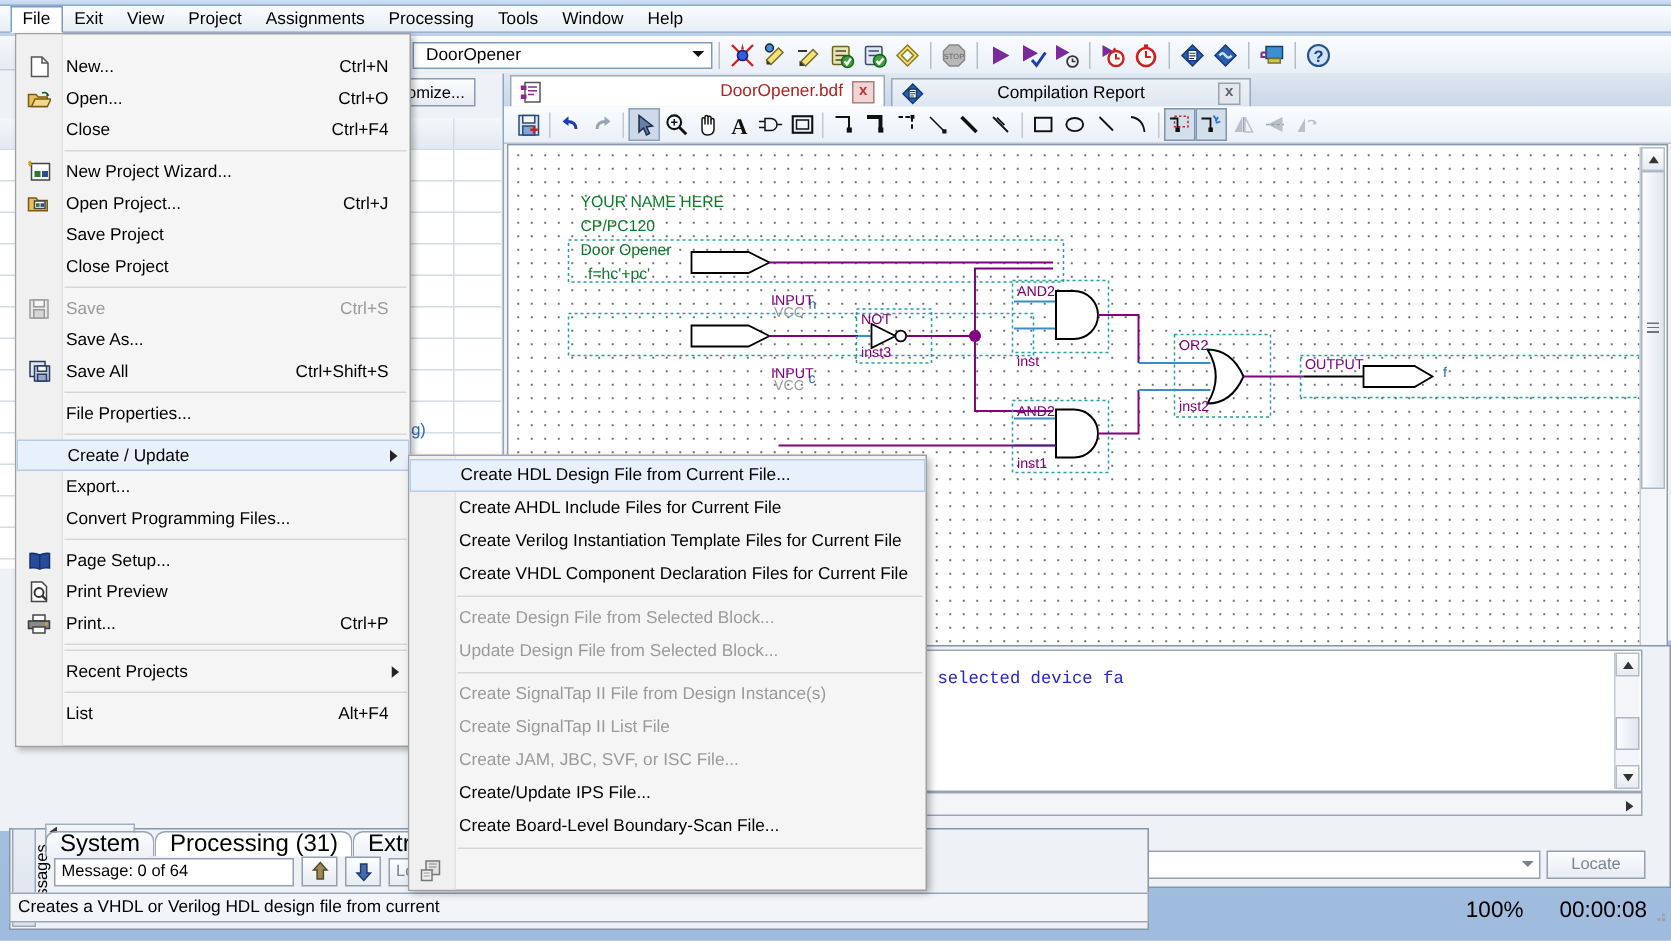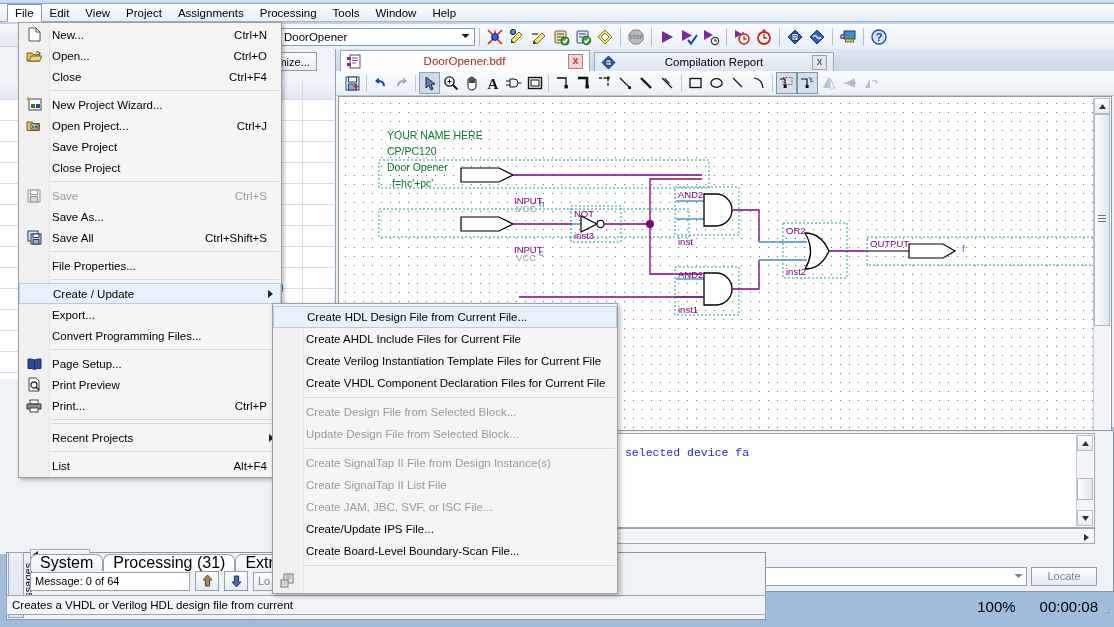--- a/index.html
+++ b/index.html
@@ -104,35 +104,35 @@
      background:#eef1f5;border:1px solid #8596a8;box-sizing:border-box;}
   #vtab{position:absolute;left:8px;top:552px;width:16px;height:66px;
      background:linear-gradient(#e9eef5,#dbe3ed);border:1px solid #9aa7b6;box-sizing:border-box;}
   #vtab span{display:block;transform:rotate(-90deg);transform-origin:left top;
      position:absolute;left:13px;top:60px;font-size:11px;white-space:nowrap;}
   #docktabs{position:absolute;left:30px;top:554px;height:17px;display:flex;align-items:flex-end;}
   .dtab{height:16px;padding:0 9px;font-size:16px;line-height:16px;
      border-left:1px solid #97a3b1;border-right:1px solid #97a3b1;border-top:1px solid #97a3b1;
      border-radius:7px 7px 0 0;background:linear-gradient(#fbfcfd,#edf1f6);}
   .dtab.active{background:#fff;}
-  #dockrow{position:absolute;left:30px;top:571px;display:flex;align-items:center;gap:5px;}
+  #dockrow{position:absolute;left:36px;top:571px;display:flex;align-items:center;gap:5px;}
   #msgcount{width:160px;height:19px;background:#fff;border:1px solid #94a1b0;box-sizing:border-box;
      font-size:11px;line-height:17px;padding-left:4px;}
   .navbtn{width:24px;height:20px;background:linear-gradient(#fcfdfe,#e6ecf3);
      border:1px solid #93a0ae;box-sizing:border-box;display:flex;align-items:center;justify-content:center;}
   
   #statusbar{position:absolute;left:6px;top:595px;width:760px;height:20px;
      background:#f2f4f7;border:1px solid #9aa7b6;box-sizing:border-box;
      font-size:11.5px;line-height:18px;padding-left:5px;overflow:hidden;white-space:nowrap;}
   #statusright{position:absolute;left:766px;top:595px;width:348px;height:22px;
      font-size:15px;display:flex;align-items:center;justify-content:flex-end;gap:24px;padding-right:16px;box-sizing:border-box;}
   
-  #filemenu{position:absolute;left:18px;top:22px;width:262px;
+  #filemenu{position:absolute;left:10px;top:22px;width:262px;
      background:#f5f5f5;border:1px solid #a0a0a0;box-shadow:2px 2px 4px rgba(0,0,0,.28);z-index:70;
-     padding:1px 0;}
+     padding:11px 0;}
   #filemenu .gutter{position:absolute;left:0;top:0;bottom:0;width:30px;background:#f0f0f0;border-right:1px solid #e3e3e3;}
   .mi{position:relative;height:21px;display:flex;align-items:center;padding-left:33px;
       font-size:11.5px;box-sizing:border-box;}
   .mi .acc{position:absolute;right:14px;font-size:11.5px;}
   .mi.dis,.mi.dis .acc{color:#9a9a9a;}
   .mi.hl{background:#e8f0fb;border:1px solid #b6cbe6;box-sizing:border-box;height:21px;}
   .mi .sub{position:absolute;right:7px;font-size:8px;}
   .msep{height:1px;background:#d7d7d7;margin:3px 2px 3px 32px;}
   .mi .ico{position:absolute;left:5px;width:20px;height:17px;display:flex;align-items:center;justify-content:center;}
   
@@ -147,21 +147,21 @@
   svg{display:block;}
 </style>
 </head>
 <body>
 
 <div id="app">
   <div id="titlestrip"></div>
 
   <div id="menubar">
     <div class="menu-top open">File</div>
-    <div class="menu-top">Edit</div>
+    <div class="menu-top">Exit</div>
     <div class="menu-top">View</div>
     <div class="menu-top">Project</div>
     <div class="menu-top">Assignments</div>
     <div class="menu-top">Processing</div>
     <div class="menu-top">Tools</div>
     <div class="menu-top">Window</div>
     <div class="menu-top">Help</div>
   </div>
 
   <div id="leftpanel">
@@ -331,21 +331,21 @@
     <div id="tabrow">
       <div class="doctab active" style="left:4px;width:250px;">
         <span>
           <svg width="14" height="15" viewBox="0 0 14 15">
               <rect x="3" y="1" width="10" height="13" fill="#fff" stroke="#555"></rect>
               <path d="M5 4h6M5 6.5h6M5 9h4" stroke="#8a2a8a" stroke-width=".9"></path>
               <rect x="0" y="3" width="4" height="3" fill="#8a2a8a"></rect>
               <rect x="0" y="9" width="4" height="3" fill="#8a2a8a"></rect>
             </svg>
         </span>
-        <span class="tlabel" style="flex:1;text-align:center;">DoorOpener.bdf</span>
+        <span class="tlabel" style="flex:1;text-align:right;">DoorOpener.bdf</span>
         <span class="closex">x</span>
       </div>
       <div class="doctab inactive" style="left:258px;width:240px;">
         <span>
           <svg width="15" height="15" viewBox="0 0 15 15">
               <path d="M7.5 1 L14 7.5 L7.5 14 L1 7.5Z" fill="#2a5fb0" stroke="#163a72"></path>
               <rect x="5" y="4.4" width="5" height="6" fill="#fff" stroke="#163a72"></rect>
               <path d="M5.8 6h3.4M5.8 7.5h3.4M5.8 9h2.4" stroke="#163a72" stroke-width=".7"></path>
             </svg>
         </span>

